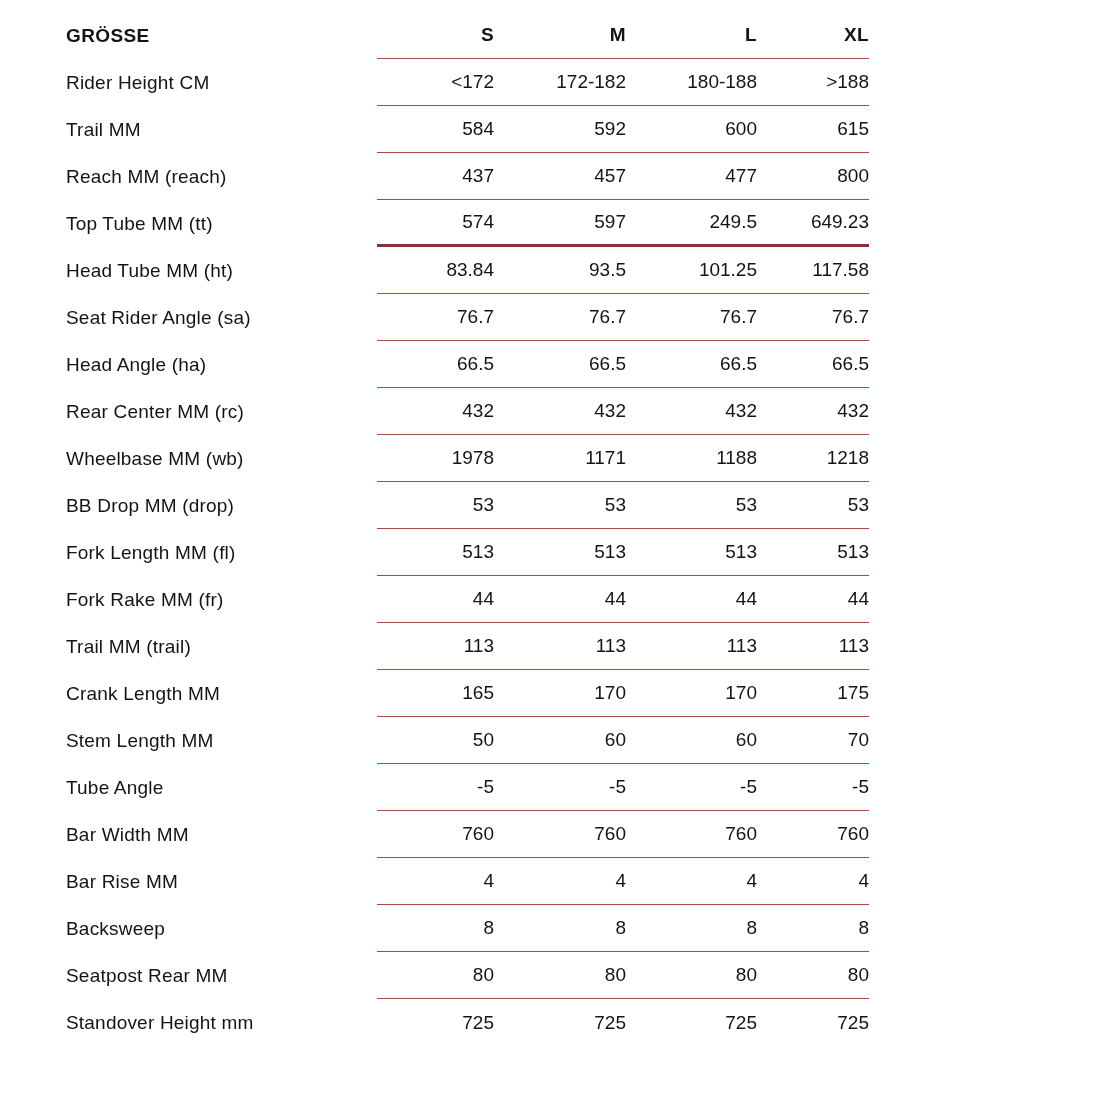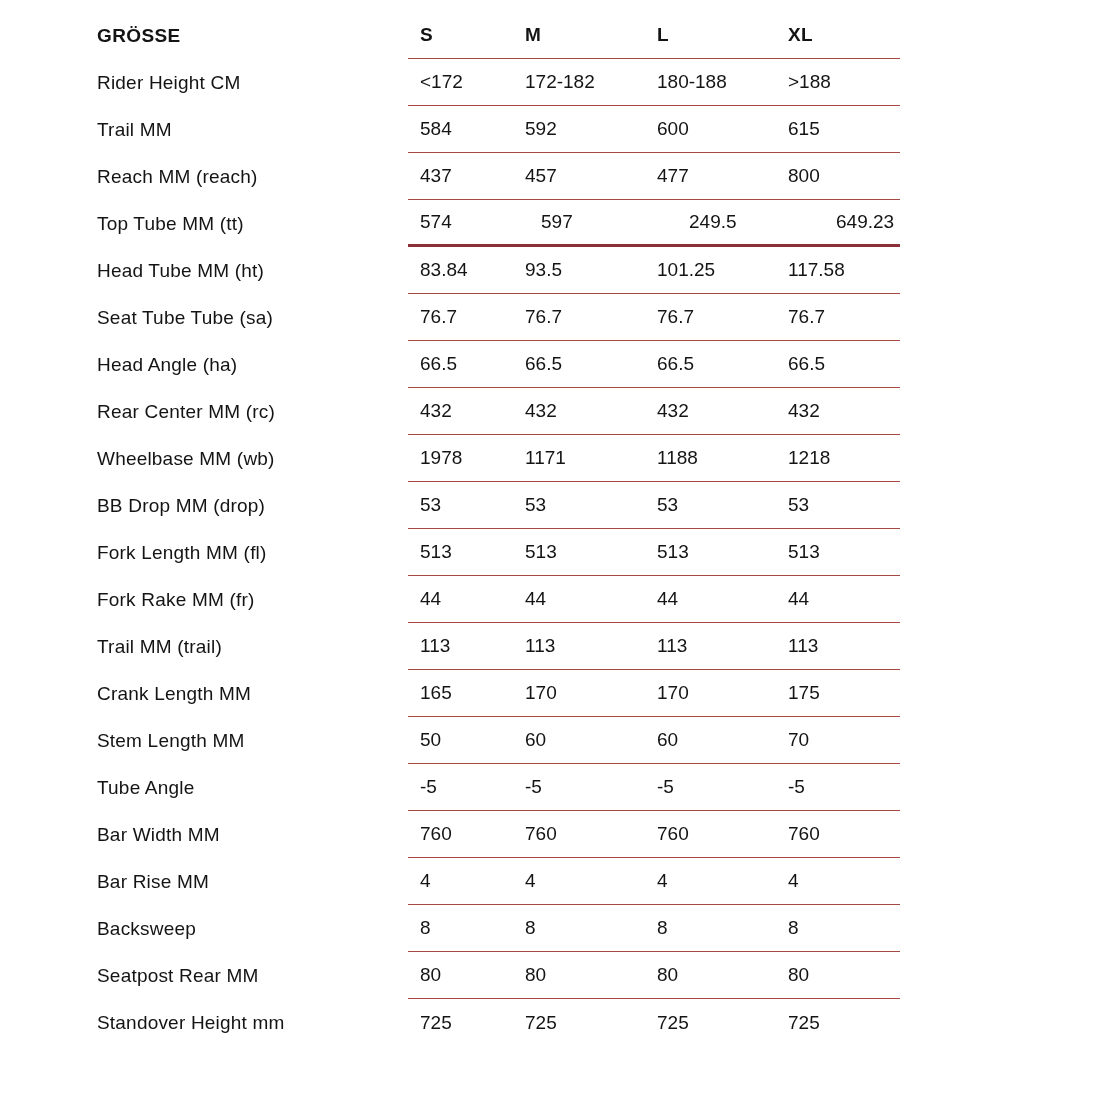--- a/index.html
+++ b/index.html
@@ -5,21 +5,22 @@
   * { margin: 0; padding: 0; box-sizing: border-box; }
   html, body {
     width: 1100px; height: 1100px;
     background: #ffffff;
     font-family: "Liberation Sans", sans-serif;
     color: #141414;
     overflow: hidden;
   }
   .geo-table {
     padding-top: 12px;
-    padding-left: 97px;
+    padding-left: 66px;
+    text-align: right;
     --divider: #a34a44;
     --divider-thick: #8b2f38;
   }
   .row {
     display: flex;
     height: 47px;
     width: 803px; 
   }
   .label-cell {
     width: 311px;
@@ -34,21 +35,21 @@
     display: grid;
     grid-template-columns: 105px 132px 131px 1fr;
     align-items: center;
     padding-left: 12px;
     font-size: 19px;
     border-bottom: 1px solid var(--divider);
     white-space: nowrap;
   }
   .row.header .label-cell,
   .row.header .values { font-weight: bold; letter-spacing: 0.4px; }
-  .row.thick .values { border-bottom: 3px solid var(--divider-thick); gap: 16px; }
+  .row.thick .values { border-bottom: 3px solid var(--divider-thick); }
   .table-body .row:last-child .values { border-bottom: none; }
 </style>
 </head>
 <body>
 
 <div class="geo-table" style="--divider: #a34a44; --divider-thick: #8b2f38; color: rgb(20, 20, 20);">
 
   <div class="row header">
     <div class="label-cell">GRÖSSE</div>
     <div class="values">
@@ -105,21 +106,21 @@
     <div class="label-cell">Head Tube MM (ht)</div>
     <div class="values">
       <span class="value-cell">83.84</span>
       <span class="value-cell">93.5</span>
       <span class="value-cell">101.25</span>
       <span class="value-cell">117.58</span>
     </div>
   </div>
 
   <div class="row">
-    <div class="label-cell">Seat Tube Tube (sa)</div>
+    <div class="label-cell">Seat Rider Angle (sa)</div>
     <div class="values">
       <span class="value-cell">76.7</span>
       <span class="value-cell">76.7</span>
       <span class="value-cell">76.7</span>
       <span class="value-cell">76.7</span>
     </div>
   </div>
 
   <div class="row">
     <div class="label-cell">Head Angle (ha)</div>

